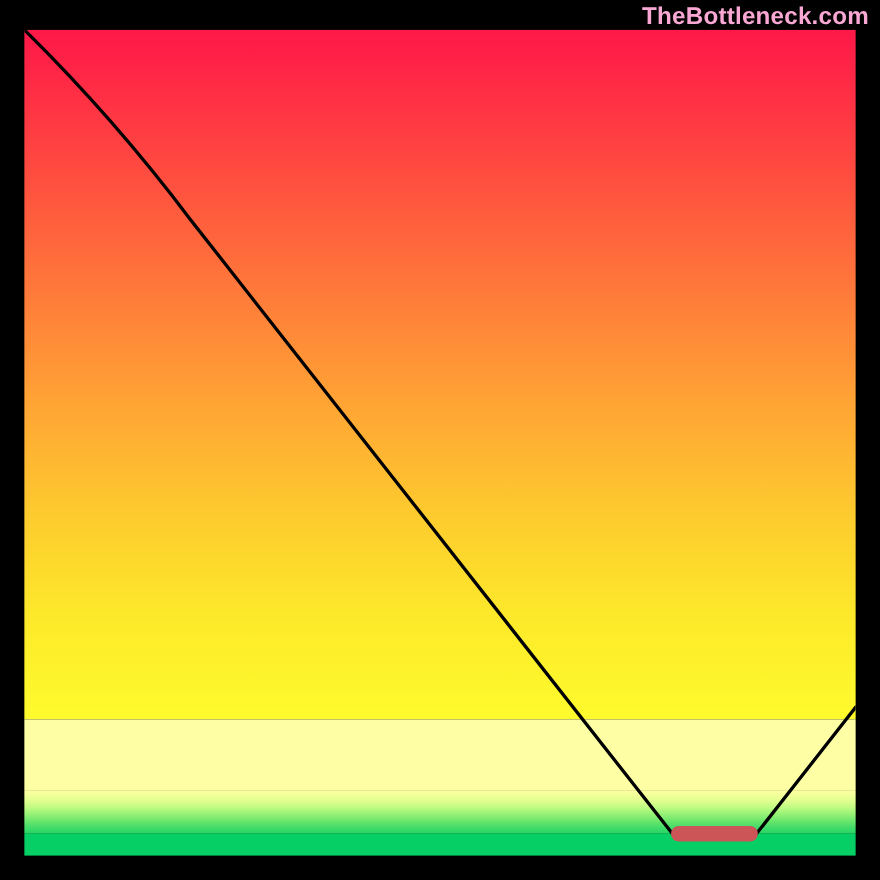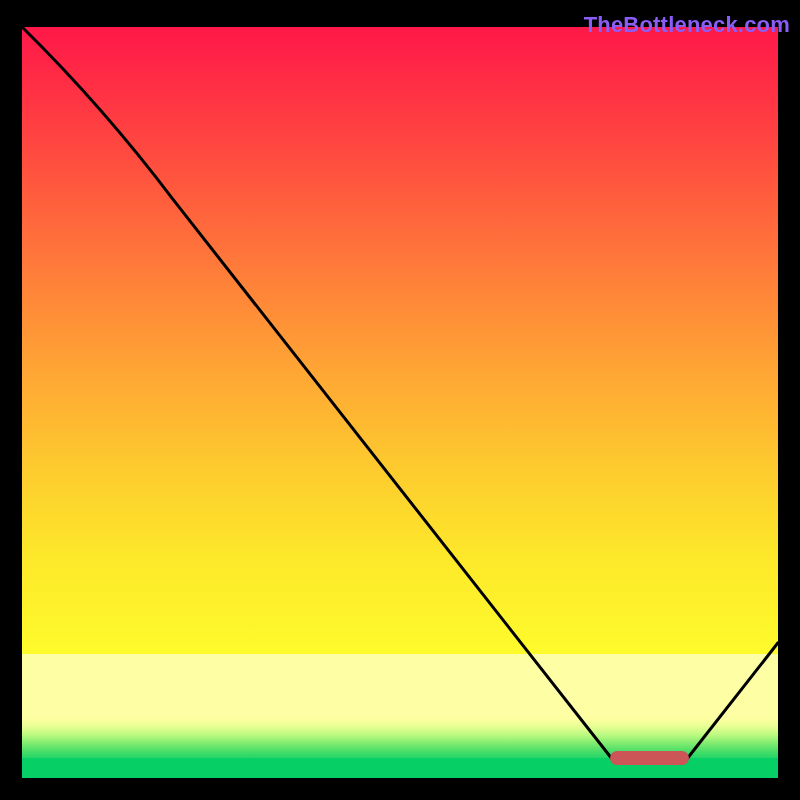--- a/index.html
+++ b/index.html
@@ -4,22 +4,22 @@
 <style>
   * { margin: 0; padding: 0; box-sizing: border-box; }
   html, body { width: 800px; height: 800px; overflow: hidden; background: #fff; }
   .outer {
     width: 800px; height: 800px;
     background: #000;
     position: relative;
   }
   .watermark {
     position: absolute;
-    top: 12px; right: 10px;
-    color: #8b5cf6;
+    top: 2px; right: 10px;
+    color: #f9a8d4;
     font: 600 22px Arial, sans-serif;
     letter-spacing: 0.2px;
     z-index: 4;
   }
   .plot {
     position: absolute;
     left: 22px; top: 27px;
     width: 756px; height: 751px;
     overflow: hidden;
   }

